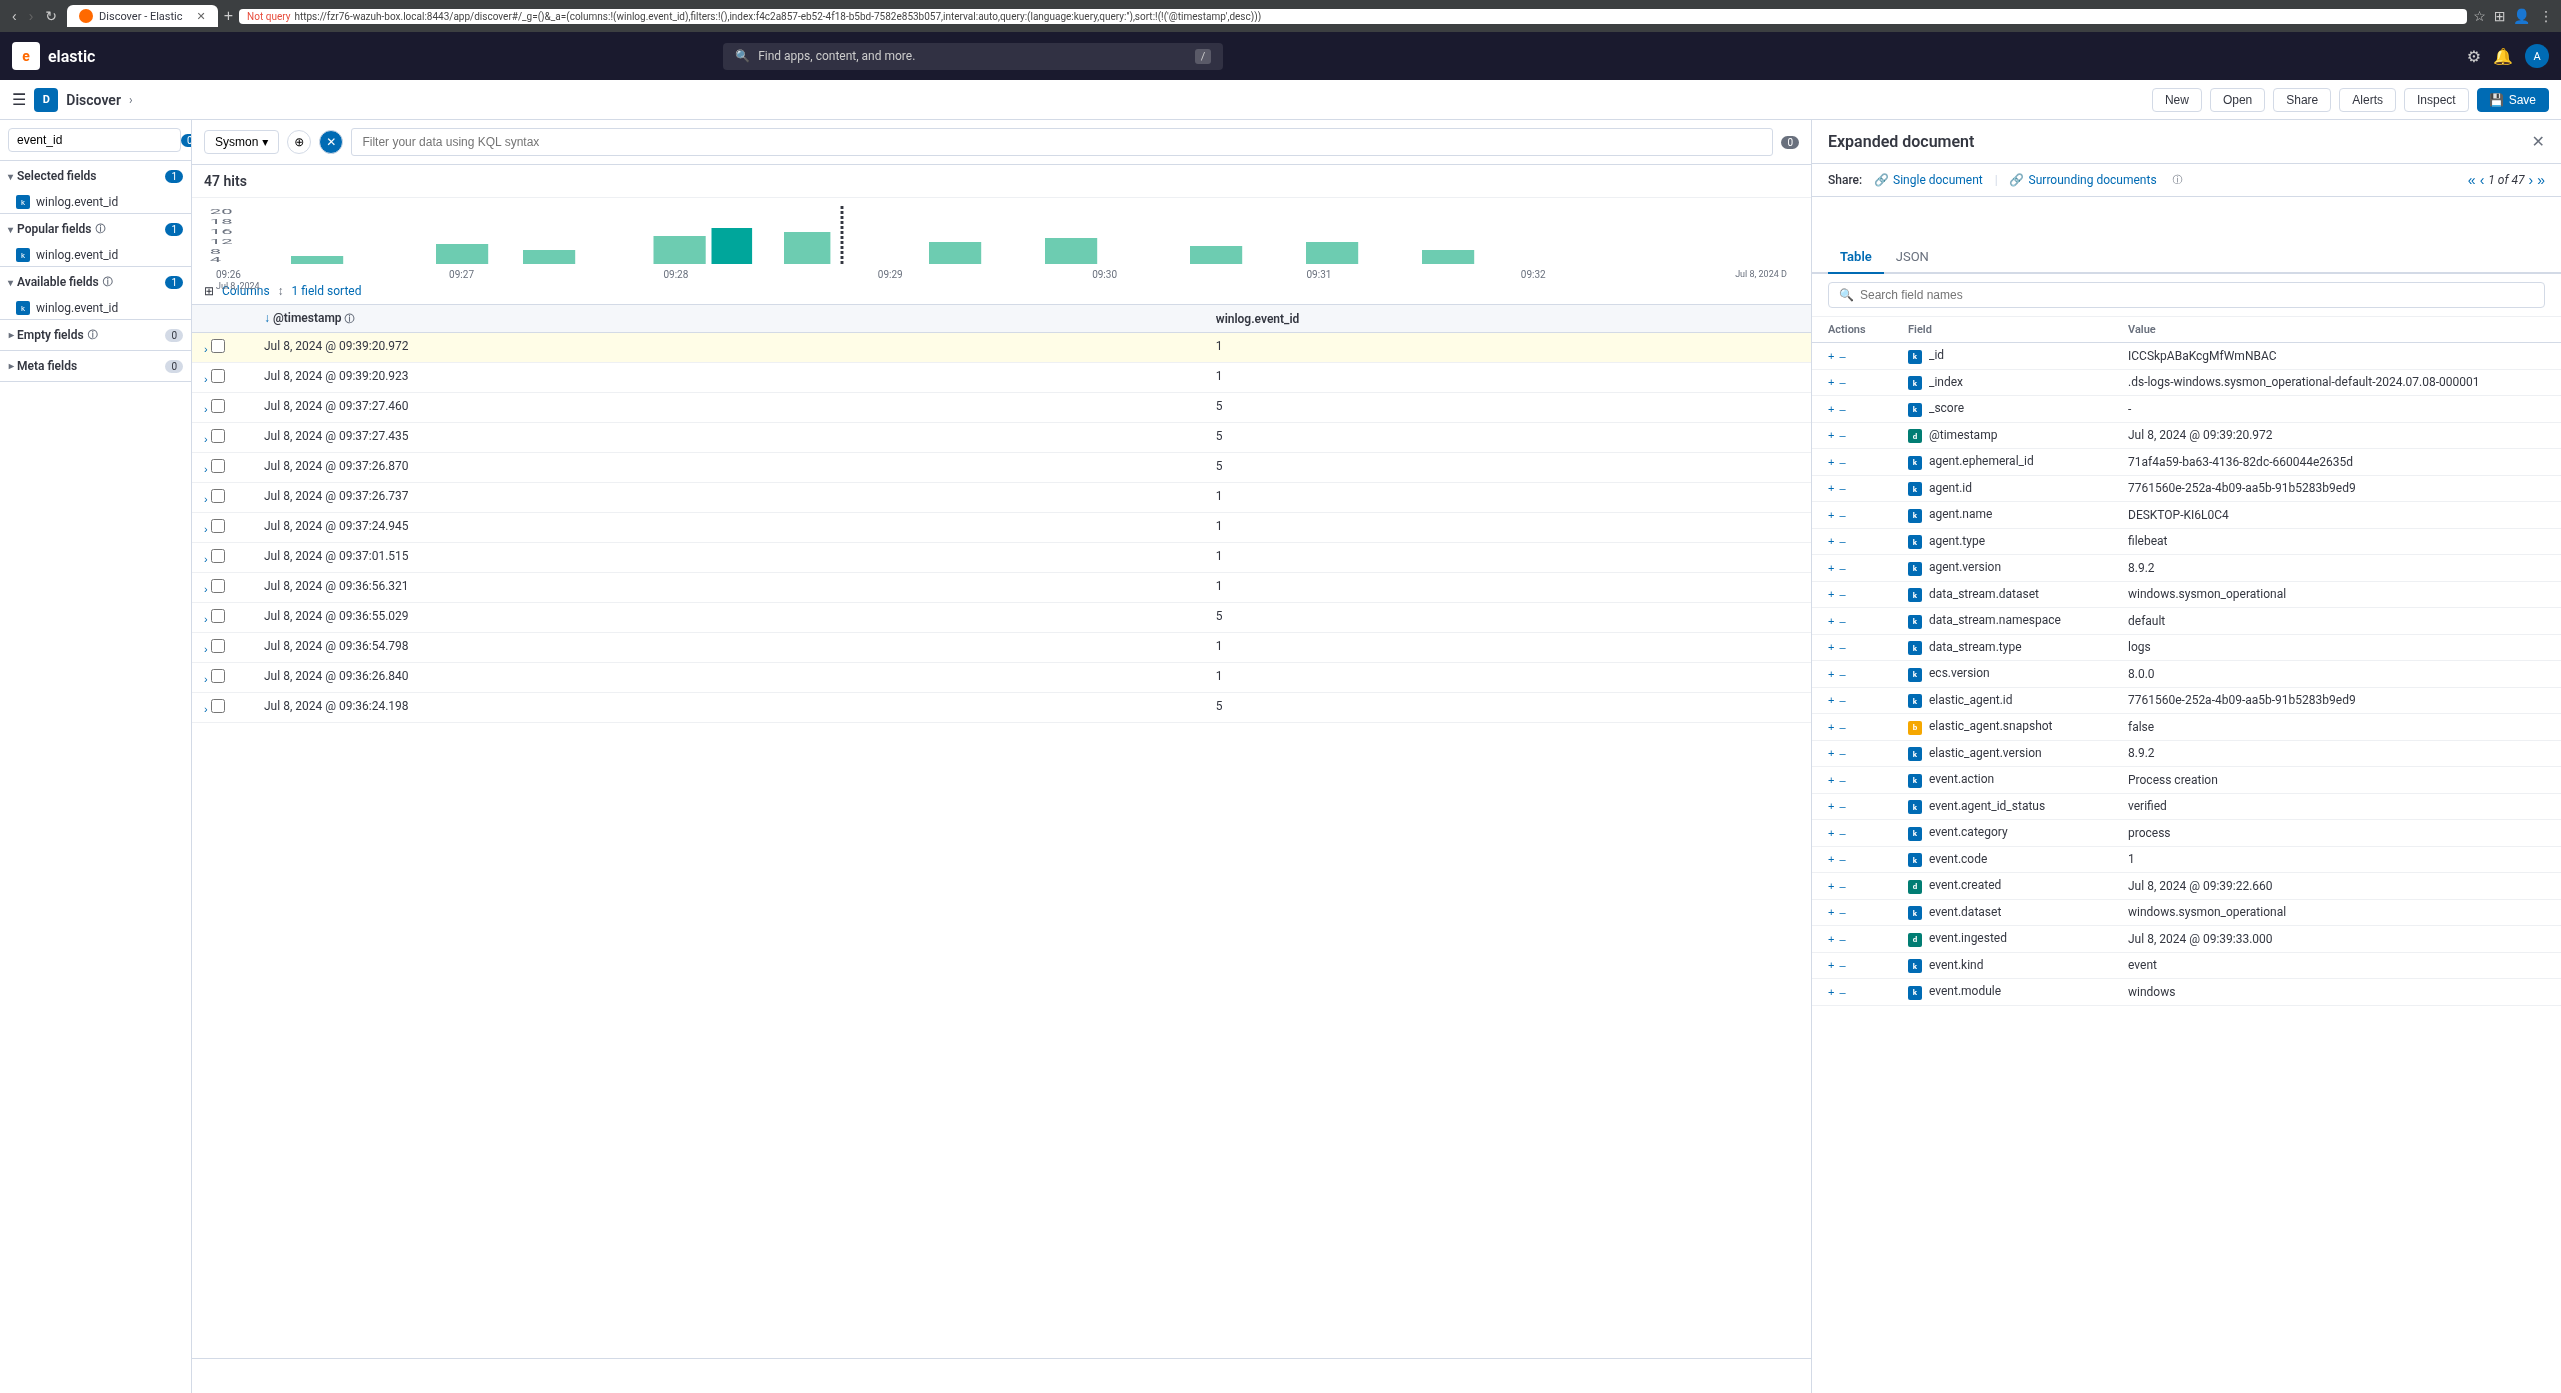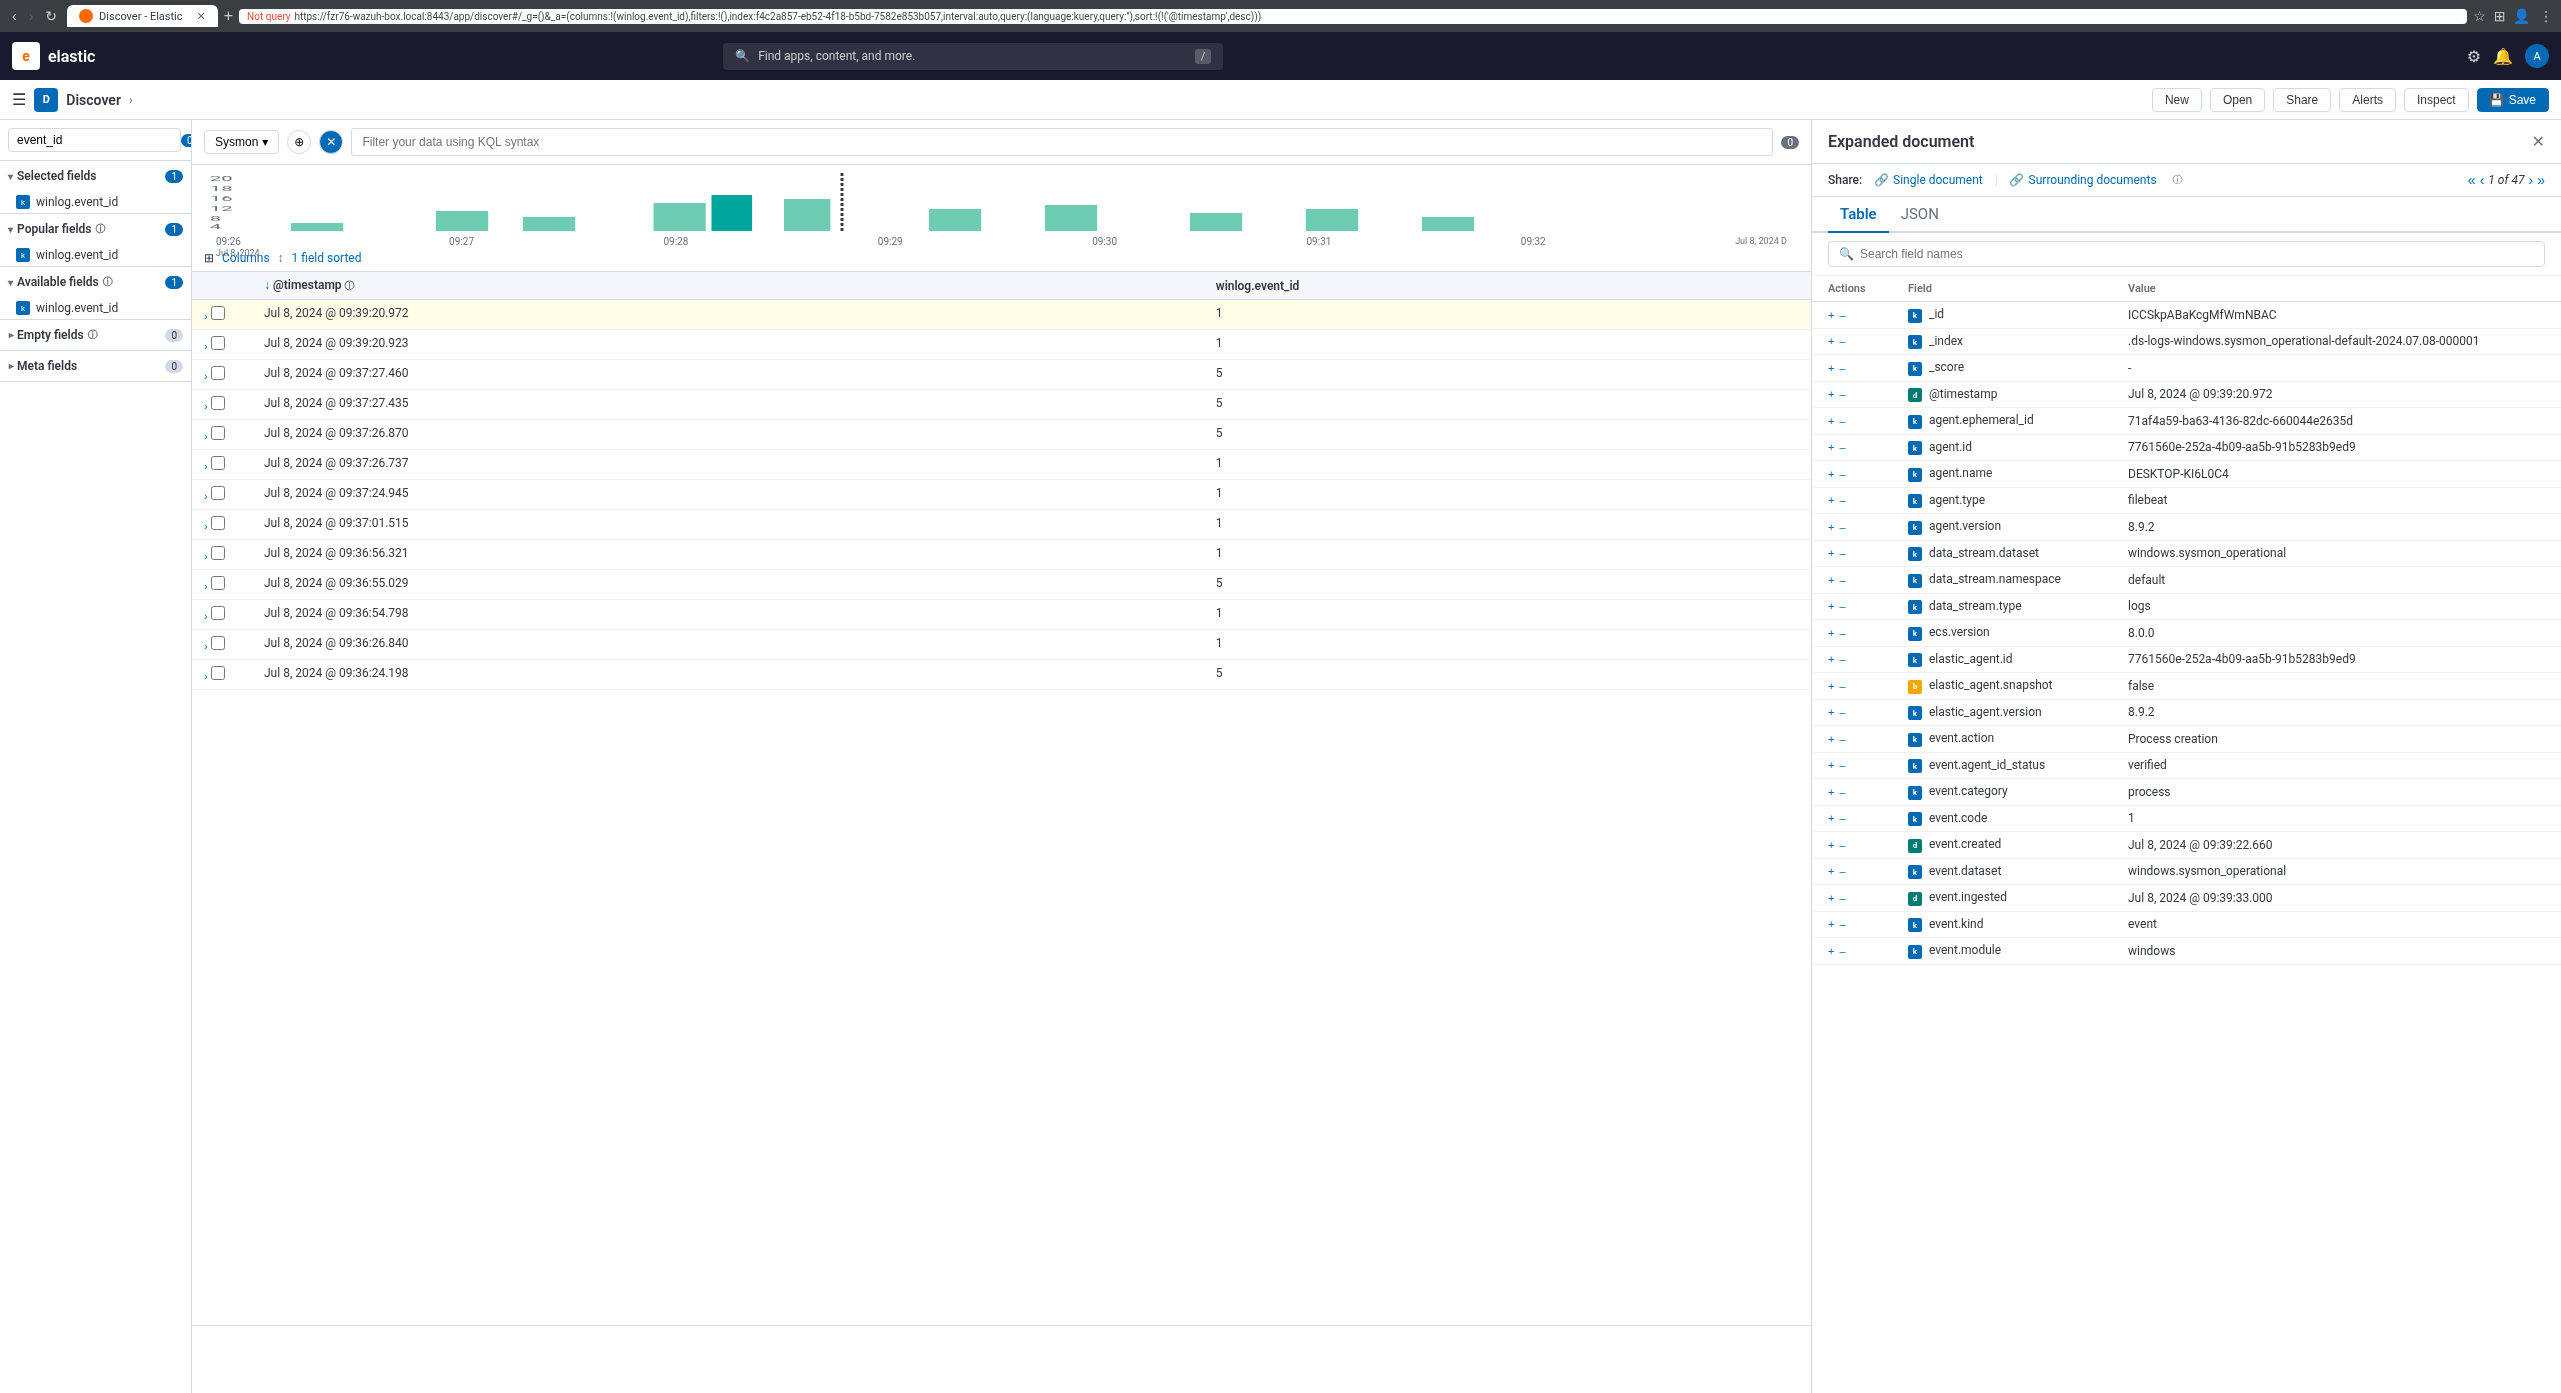--- a/index.html
+++ b/index.html
@@ -103,21 +103,21 @@
     .view-toggle { padding: 8px 16px; border-bottom: 1px solid #d3dae6; display: flex; align-items: center; gap: 12px; font-size: 12px; }
     .view-label { color: #343741; font-weight: 500; }
     .view-link { color: #006bb4; cursor: pointer; text-decoration: none; display: flex; align-items: center; gap: 4px; }
     .view-divider { color: #d3dae6; }
     .view-nav { margin-left: auto; display: flex; align-items: center; gap: 4px; font-size: 12px; }
     .view-nav-btn { background: none; border: none; cursor: pointer; color: #006bb4; font-size: 14px; }
     .view-nav-text { color: #343741; font-style: italic; }
 
     
     .content-tabs { display: flex; border-bottom: 2px solid #d3dae6; padding: 0 16px; }
-    .content-tab { padding: 8px 12px; font-size: 15px; cursor: pointer; border-bottom: 2px solid transparent; margin-bottom: -2px; color: #69707d; }
+    .content-tab { padding: 8px 12px; font-size: 13px; cursor: pointer; border-bottom: 2px solid transparent; margin-bottom: -2px; color: #69707d; margin-top: 44px; }
     .content-tab.active { border-bottom-color: #006bb4; color: #006bb4; font-weight: 600; }
 
     
     .field-search { padding: 8px 16px; border-bottom: 1px solid #eef0f3; }
 
     
     .fields-table { width: 100%; border-collapse: collapse; font-size: 12px; }
     .fields-table th { color: #69707d; font-weight: 600; font-size: 11px; padding: 6px 16px; text-align: left; border-bottom: 1px solid #d3dae6; background: #fff; position: sticky; top: 0; }
     .fields-table td { padding: 5px 16px; border-bottom: 1px solid #eef0f3; vertical-align: middle; }
     .field-row-icon { width: 14px; height: 14px; border-radius: 2px; display: inline-flex; align-items: center; justify-content: center; font-size: 8px; color: #fff; font-weight: 700; margin-right: 4px; }
@@ -287,20 +287,23 @@
       <button class="sysmon-btn">
         <span>Sysmon</span>
         <span>▾</span>
       </button>
       <button style="border:1px solid #d3dae6;background:#fff;border-radius:50%;width:24px;height:24px;display:flex;align-items:center;justify-content:center;cursor:pointer;font-size:12px;">⊕</button>
       <button style="border:1px solid #d3dae6;background:#006bb4;color:#fff;border-radius:50%;width:24px;height:24px;display:flex;align-items:center;justify-content:center;cursor:pointer;font-size:12px;">✕</button>
       <input class="kql-input" placeholder="Filter your data using KQL syntax" style="">
       <span class="query-badge">0</span>
     </div>
 
+    <div class="hits-bar">
+      <span class="hits-count">47 hits</span>
+    </div>
 
     <div class="chart-area">
       <svg class="chart-svg" viewBox="0 0 550 60" preserveAspectRatio="none">
 
         <text x="2" y="8" font-size="7" fill="#69707d">20</text>
         <text x="2" y="18" font-size="7" fill="#69707d">18</text>
         <text x="2" y="28" font-size="7" fill="#69707d">16</text>
         <text x="2" y="38" font-size="7" fill="#69707d">12</text>
         <text x="2" y="48" font-size="7" fill="#69707d">8</text>
         <text x="2" y="56" font-size="7" fill="#69707d">4</text>

